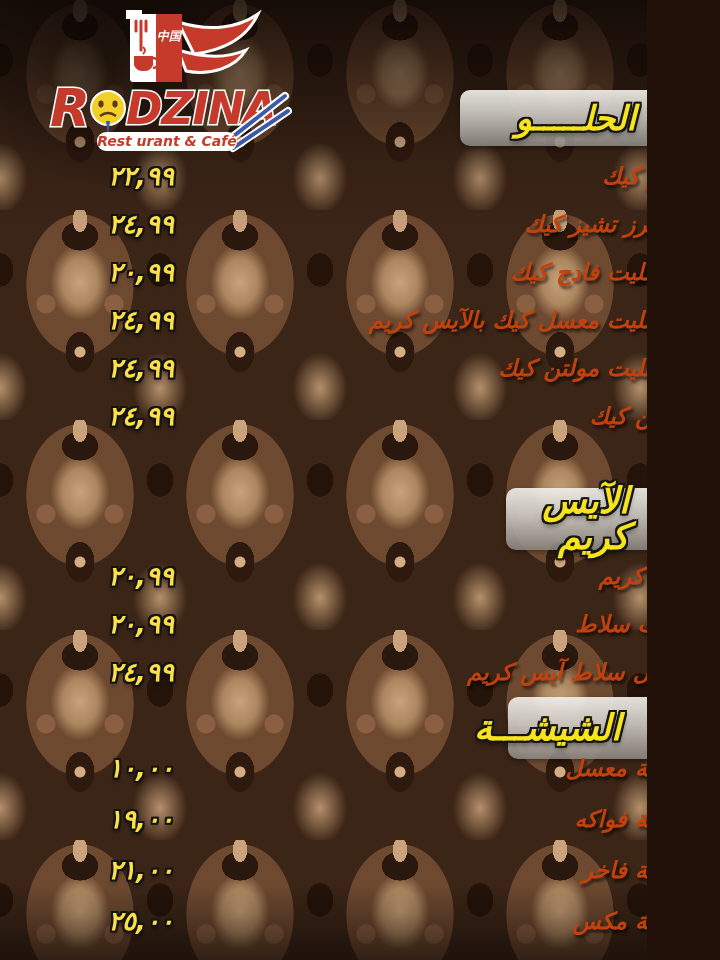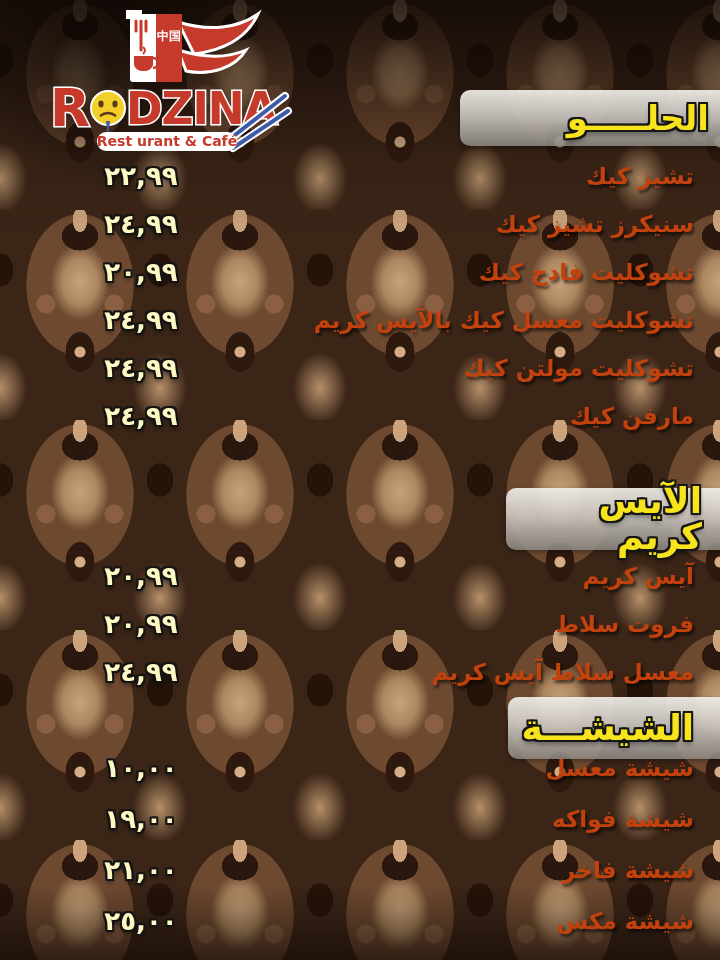--- a/index.html
+++ b/index.html
@@ -1,18 +1,19 @@
 <!DOCTYPE html>
 <html lang="ar"><head>
 <meta charset="utf-8">
 <style>
   html,body{margin:0;padding:0;background:#221109;}
   .canvas{
-    position:relative;width:720px;height:960px;overflow:hidden;
+    position:relative;width:647px;height:960px;overflow:hidden;
     font-family:"DejaVu Sans",sans-serif;
+    font-style:italic;
   }
   
   .bg{
     position:absolute;inset:0;z-index:0;background-color:#3b2517;
     background-image:
       radial-gradient(ellipse 12px 20px at 80px 10px, #caa37c 0 60%, rgba(0,0,0,0) 61%),
       radial-gradient(ellipse 30px 24px at 80px 26px, #2a170d 0 60%, rgba(0,0,0,0) 61%),
       radial-gradient(circle 7px at 80px 142px, #d4ad85 0 5px, rgba(0,0,0,0) 6px),
       radial-gradient(circle 12px at 46px 94px, #8a5f42 0 9px, rgba(0,0,0,0) 10px),
       radial-gradient(circle 12px at 114px 94px, #8a5f42 0 9px, rgba(0,0,0,0) 10px),
@@ -51,21 +52,21 @@
   .band-1 h2{font-size:34px;}
   
   .rows{position:absolute;left:0;width:720px;z-index:2;}
   .rows-1{top:152px;}
   .rows-2{top:552px;}
   .rows-3{top:742px;}
   .menu-row{display:flex;align-items:center;justify-content:space-between;height:48px;}
   .rows-3 .menu-row{height:51px;}
   .price{
     width:210px;margin-left:36px;text-align:center;direction:ltr;
-    color:#fef9c3;font-weight:bold;font-size:26px;
+    color:#fde047;font-weight:bold;font-size:26px;
     text-shadow:-2px -2px 0 #141414,2px -2px 0 #141414,-2px 2px 0 #141414,2px 2px 0 #141414,
                  0 -2px 0 #141414,0 2px 0 #141414,-2px 0 0 #141414,2px 0 0 #141414,0 4px 4px rgba(0,0,0,.5);
   }
   .item{
     direction:rtl;text-align:right;margin-right:26px;color:#c2410c;font-weight:bold;font-size:23px;
     text-shadow:2px 3px 3px rgba(0,0,0,0.6);
   }
 </style>
 </head>
 <body>

